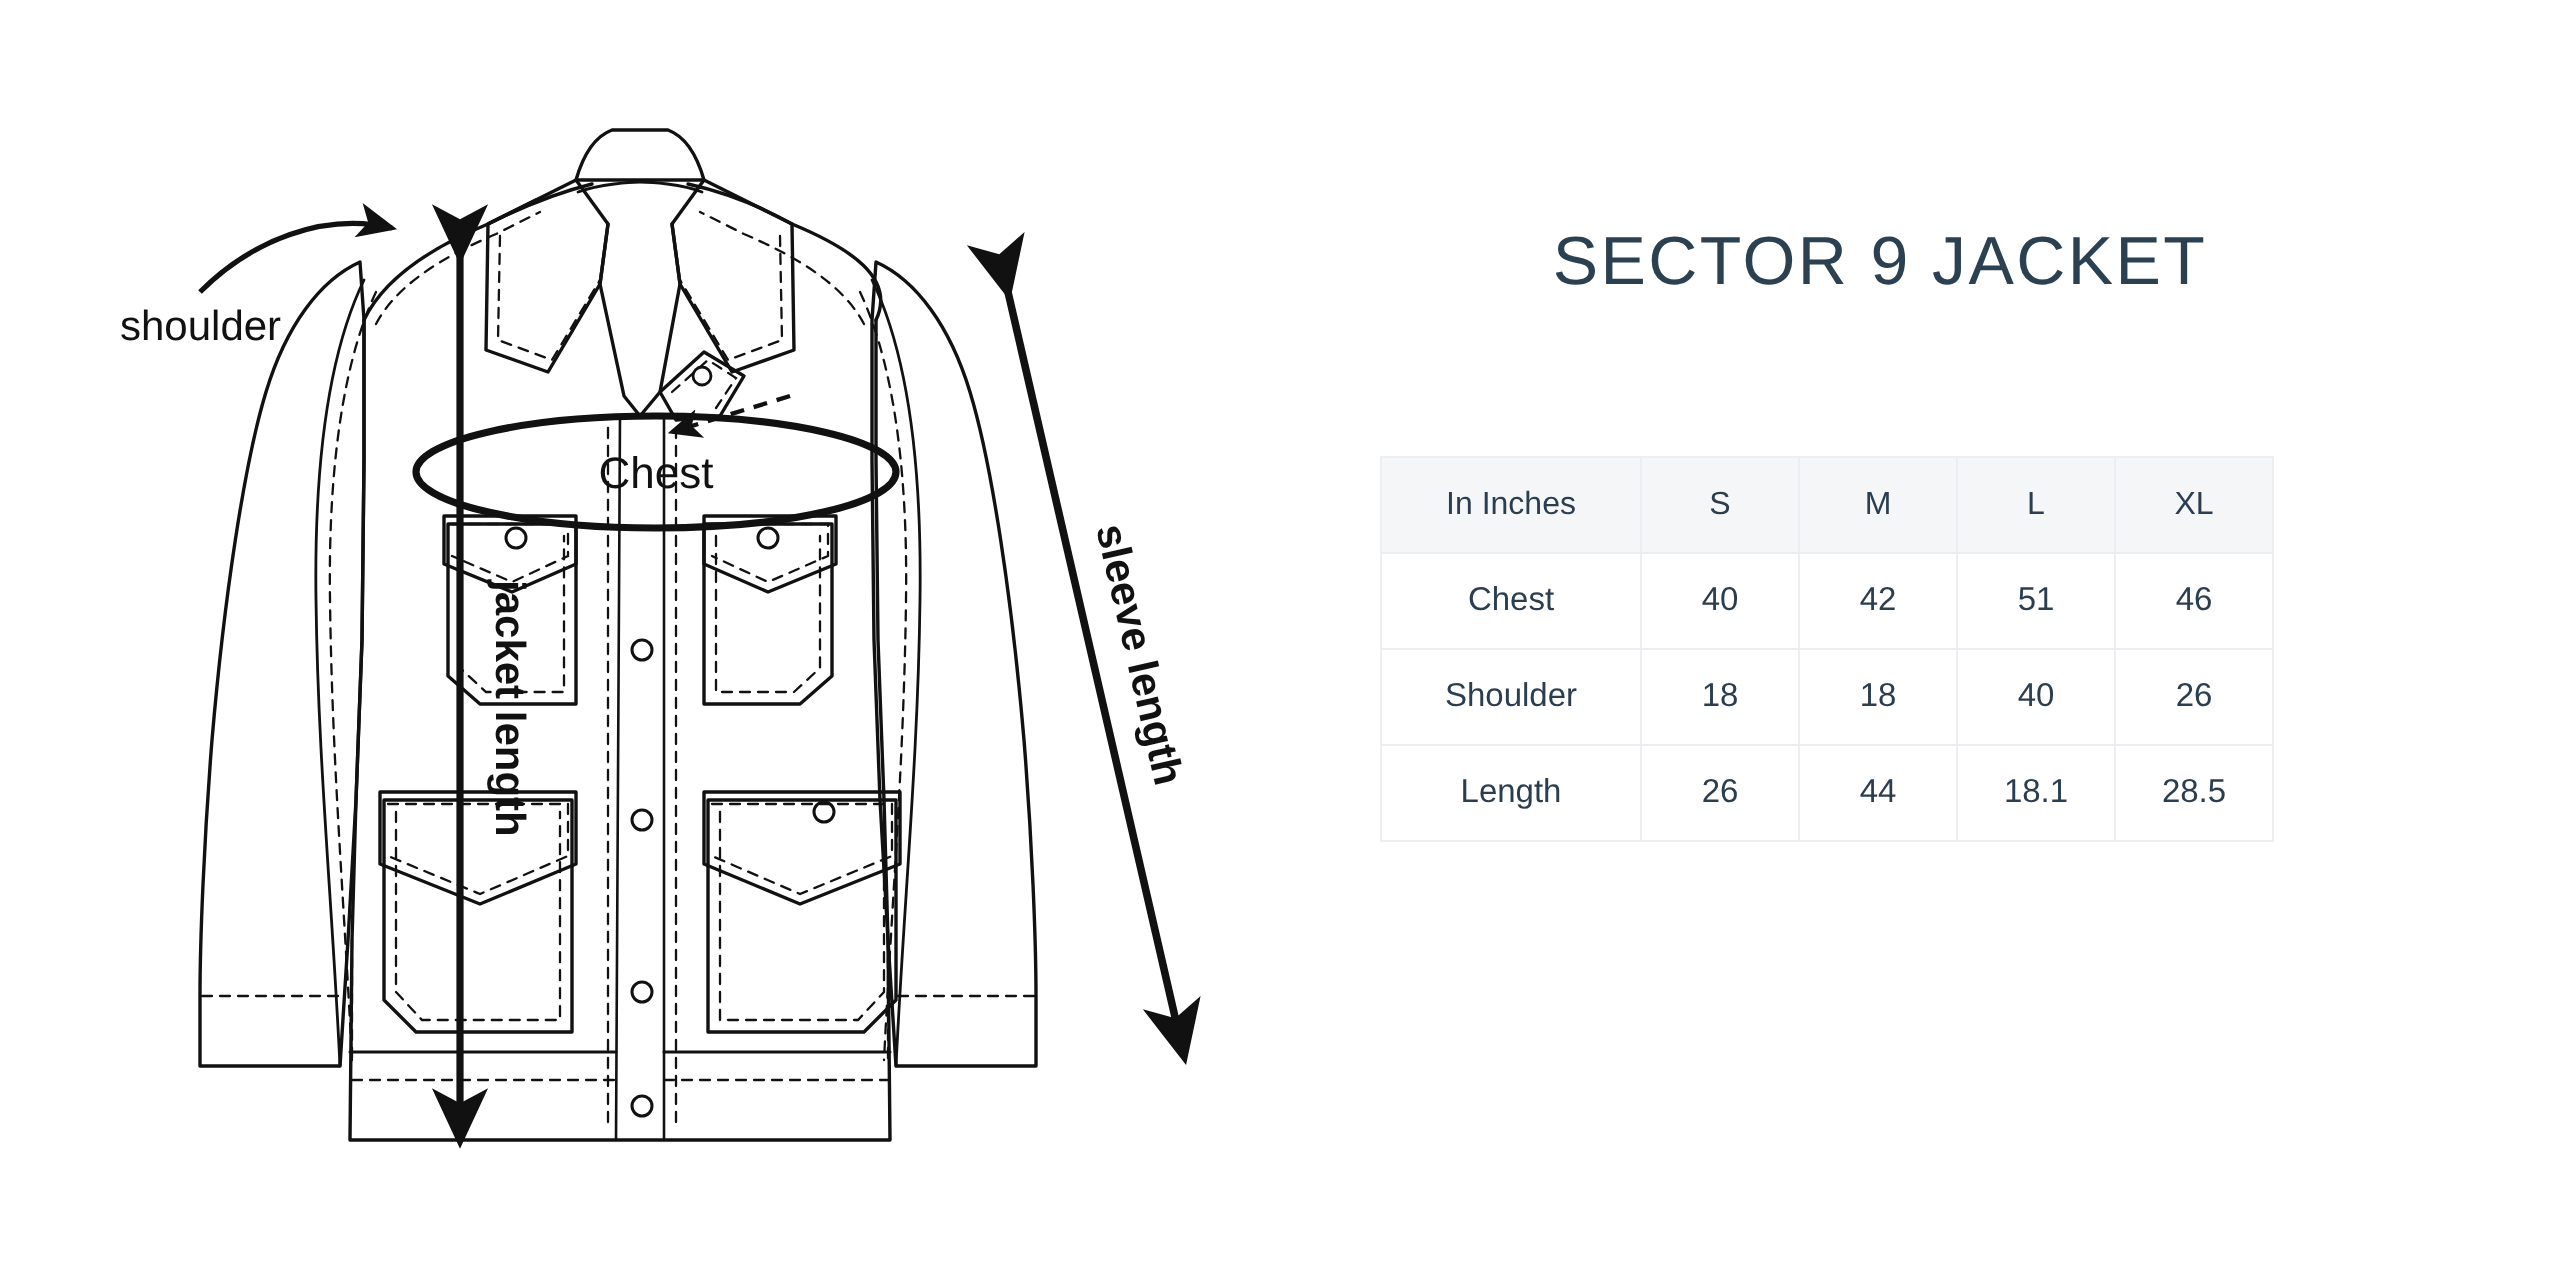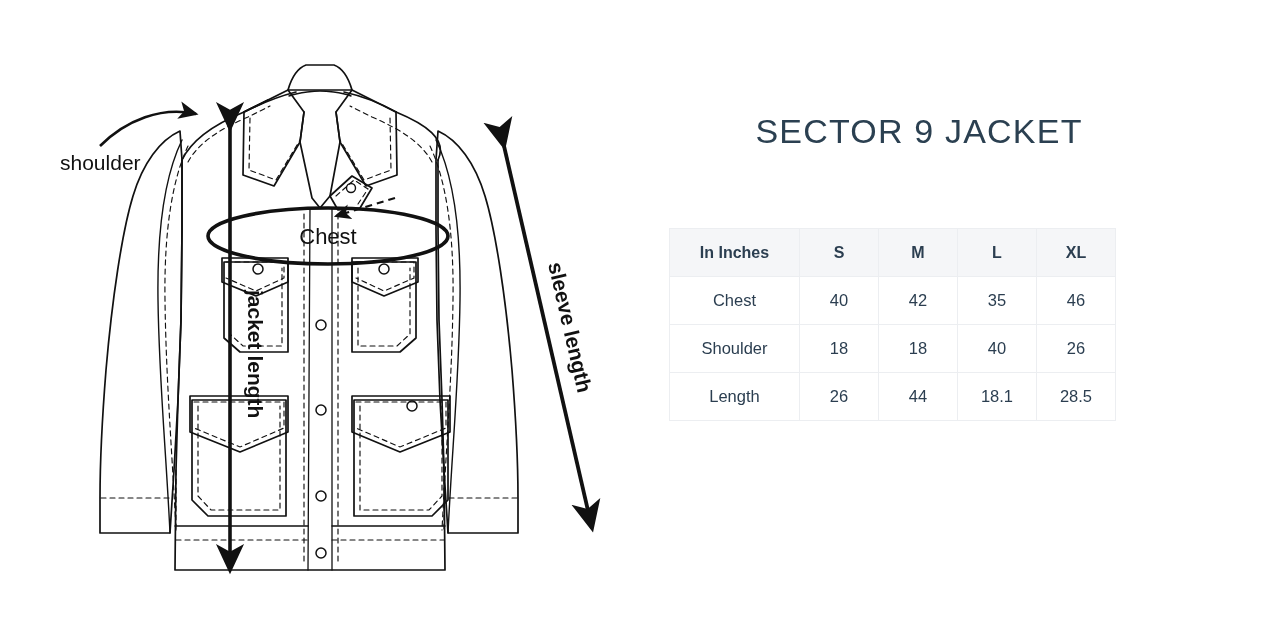--- a/index.html
+++ b/index.html
@@ -31,21 +31,21 @@
   }
   .illustration-panel svg {
     display: block;
     width: 660px;
     height: 636px;
   }
 
   
   .info-panel {
     position: absolute;
-    left: 639px;
+    left: 660px;
     top: 0;
     width: 620px;
     height: 568px;
   }
 
   .title-block {
     position: absolute;
     left: 0;
     top: 112px;
     width: 560px;
@@ -93,21 +93,21 @@
     text-align: center;
     font-size: 16.5px;
     color: #2b3e50;
     height: 47px;
     padding: 0;
     vertical-align: middle;
     background: #ffffff;
   }
   table.size-table thead th {
     background: #f5f6f8;
-    font-weight: bold;
+    font-weight: normal;
     font-size: 16px;
     border-color: #eceef1;
   }
   table.size-table tbody td.rowhead {
     font-weight: normal;
   }
   table.size-table col.c-label { width: 130px; }
   table.size-table col.c-size  { width: 79px; }
 
   
@@ -283,21 +283,21 @@
             <th>M</th>
             <th>L</th>
             <th>XL</th>
           </tr>
         </thead>
         <tbody>
           <tr>
             <td class="rowhead">Chest</td>
             <td>40</td>
             <td>42</td>
-            <td>35</td>
+            <td>51</td>
             <td>46</td>
           </tr>
           <tr>
             <td class="rowhead">Shoulder</td>
             <td>18</td>
             <td>18</td>
             <td>40</td>
             <td>26</td>
           </tr>
           <tr>

